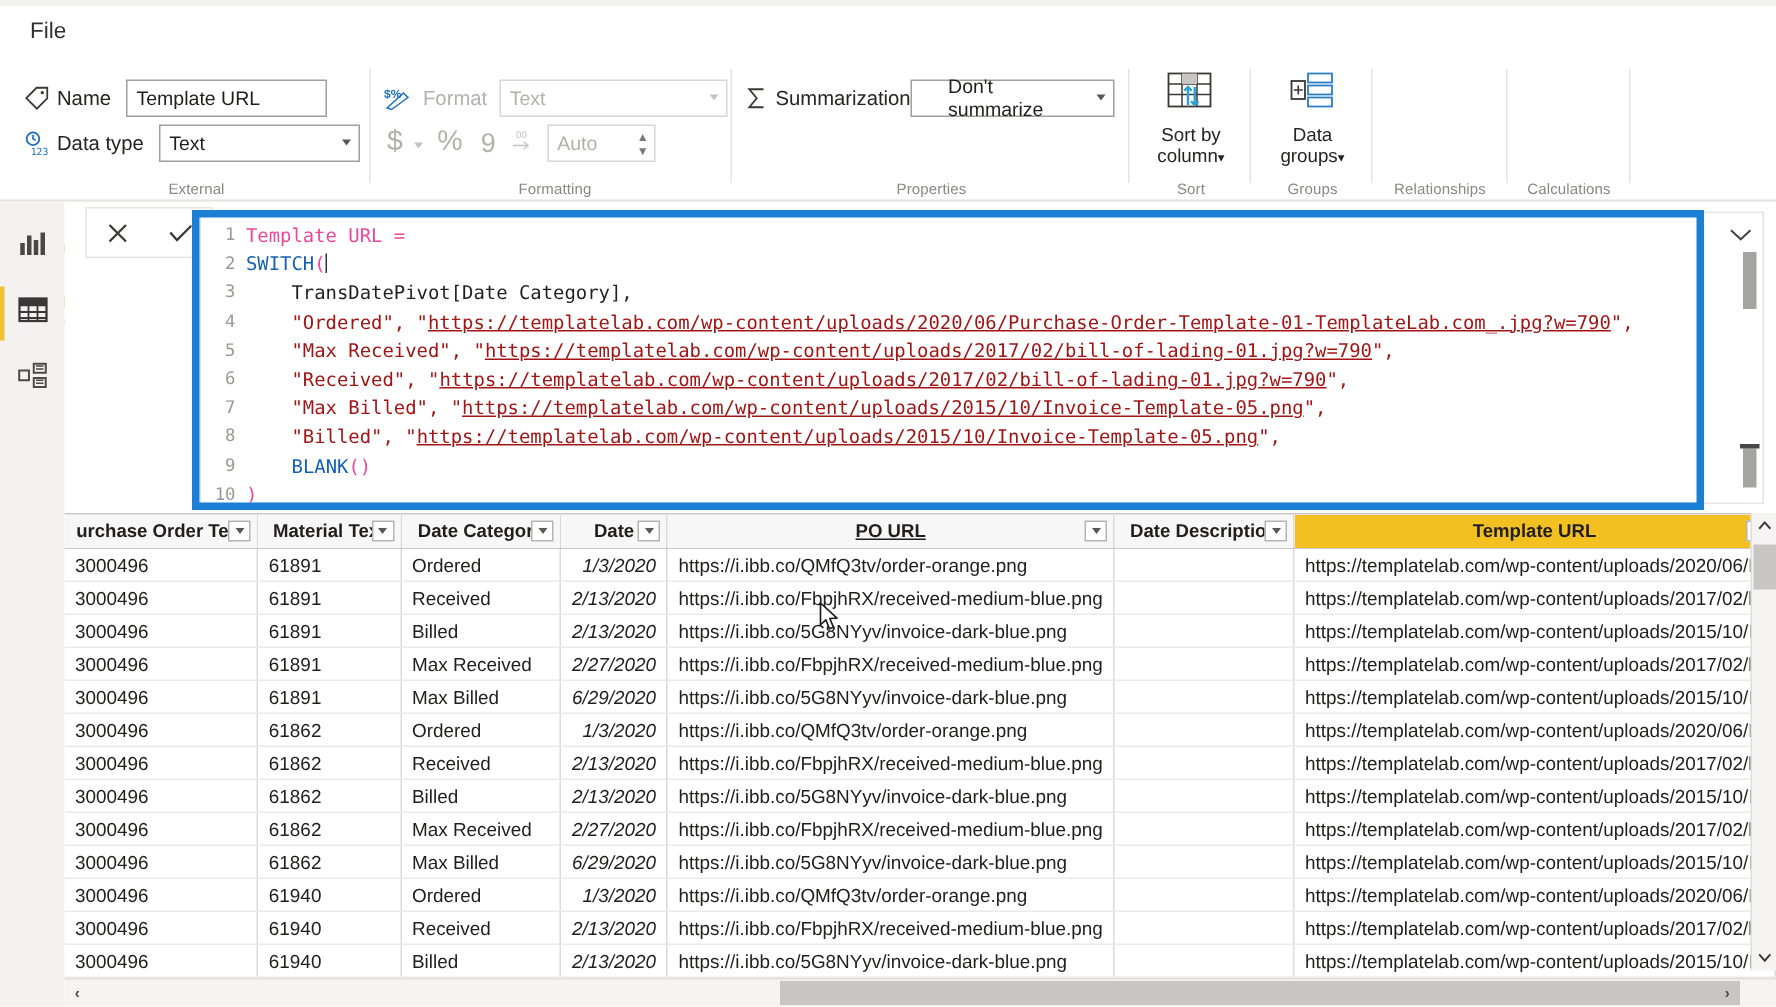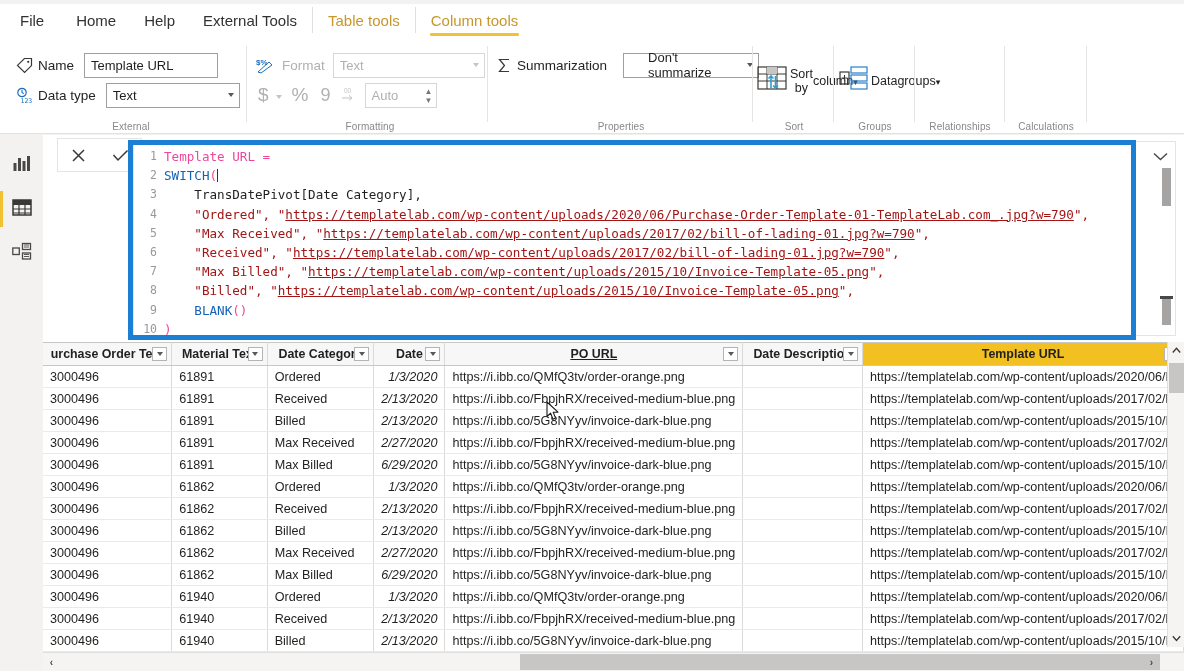--- a/index.html
+++ b/index.html
@@ -14,21 +14,21 @@
 
   
   .tabstrip {
     position: absolute; left: 0; top: 0; width: 1184px; height: 38px;
     background: #ffffff;
   }
   .tabstrip::before {
     content:""; position:absolute; left:0; top:0; width:100%; height:4px;
     background:#f3f2f1;
   }
-  .tabs { position:absolute; left:0; top:2px; height:36px; display:flex; align-items:flex-start; }
+  .tabs { position:absolute; left:0; top:2px; height:36px; display:flex; align-items:flex-start;flex-direction:column; }
   .tab {
     position: relative;
     font-size: 15px; color: #323130;
     padding: 9px 14px 8px 14px;
     white-space: nowrap; cursor: default;
     line-height: 19px;
   }
   .tab.ctx { color: #c8972a; }
   .tab.file { padding-left: 20px; padding-right: 18px; }
   .tab.active-ctx { color: #c8972a; }
@@ -68,21 +68,21 @@
     width:0;height:0;border-left:3.5px solid transparent;border-right:3.5px solid transparent;
     border-top:4px solid #5a5856;
   }
   .tbox.dim .chev { border-top-color:#c6c4c2; }
 
   .spin { position:absolute; right:3px; top:3px; font-size:8px; color:#7a7876; line-height:9px; }
 
   
   .bigbtn {
     position:absolute; top:6px; width:76px; height:74px;
-    display:flex; align-items:center; justify-content:flex-start;
+    display:flex; flex-direction:column; align-items:center; justify-content:flex-start;
     font-size:12.5px; color:#252423; text-align:center; line-height:14px; cursor:default;
   }
   .bigbtn .ico { height:36px; display:flex; align-items:center; justify-content:center; margin-bottom:3px; }
   .bigbtn .cap { display:block; }
 
   
   .leftnav {
     position:absolute; left:0; top:135px; width:43px; height:536px;
     background:#f3f2f1;
   }
@@ -288,21 +288,21 @@
     <div class="rdiv" style="left:487px;"></div>
 
     <div class="rgroup" style="left:491px; width:260px;">
       <div class="rowline" style="position:absolute; left:6px; top:14px;">
         <span class="ico" style="width:20px;display:inline-flex;align-items:center;">
           <svg width="15" height="15" viewBox="0 0 15 15">
               <path d="M12 1.5 L2.5 1.5 L7.5 7.5 L2.5 13.5 L12 13.5" fill="none" stroke="#3a3836" stroke-width="1.2"></path>
             </svg>
         </span>
         <span class="rlabel">Summarization</span>
-        <span class="tbox sel" style="width:136px; margin-left:16px;padding-left:24px;">
+        <span class="tbox sel" style="width:136px; margin-left:0;padding-left:24px;">
           <span>Don't summarize</span>
           <i class="chev"></i>
         </span>
       </div>
       <div class="glabel">Properties</div>
     </div>
     <div class="rdiv" style="left:752px;"></div>
 
     <div class="rgroup" style="left:755px; width:78px;">
       <div class="bigbtn" style="left:1px;">

